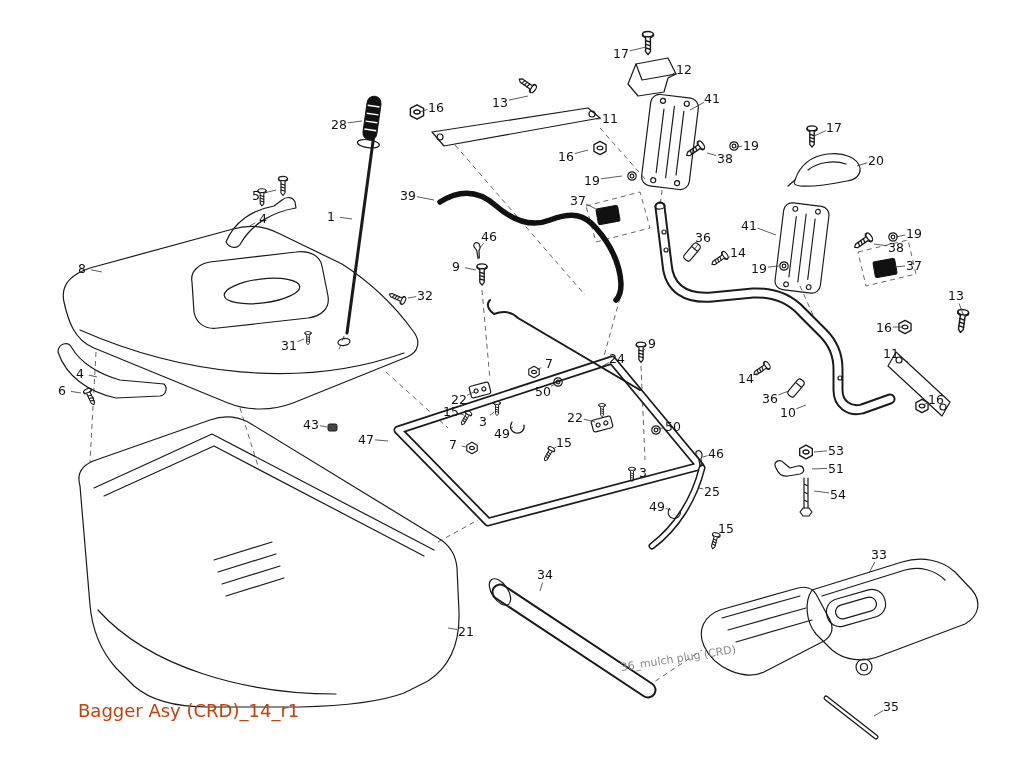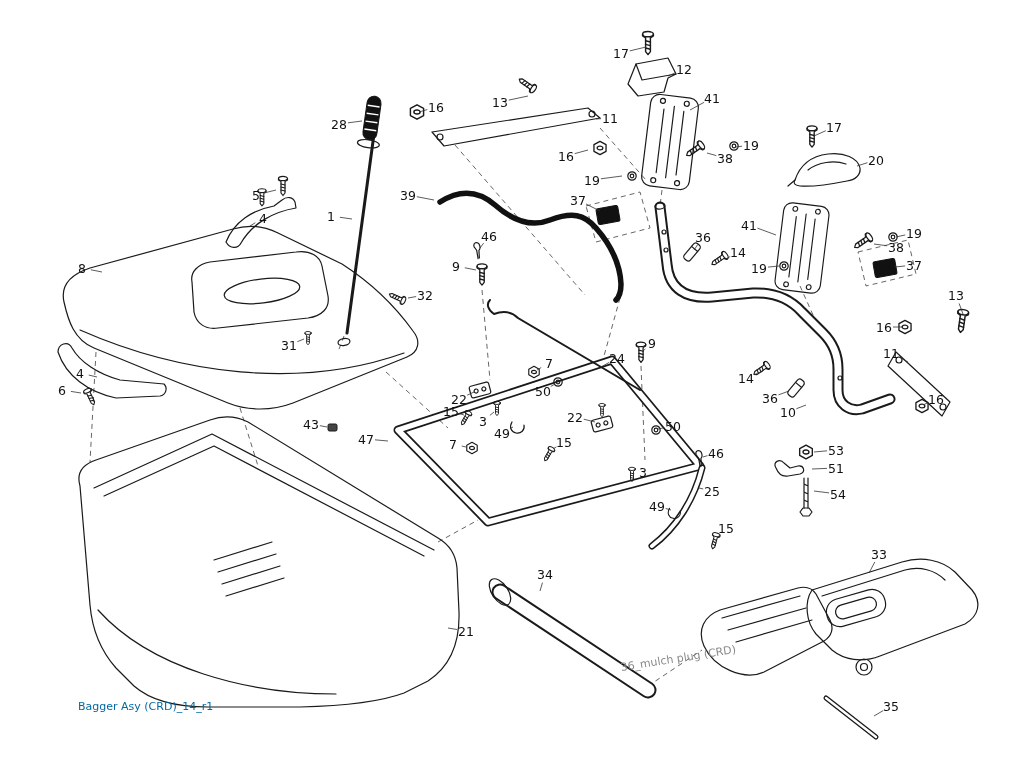--- a/index.html
+++ b/index.html
@@ -16,21 +16,21 @@
   .tube5{stroke:#1a1a1a;stroke-width:7;fill:none;stroke-linecap:round}
   .tube5i{stroke:#fff;stroke-width:4;fill:none;stroke-linecap:round}
   .tube16{stroke:#1a1a1a;stroke-width:17;fill:none;stroke-linecap:round}
   .tube16i{stroke:#fff;stroke-width:13;fill:none;stroke-linecap:round}
   .tube4{stroke:#1a1a1a;stroke-width:5;fill:none;stroke-linecap:round}
   .tube4i{stroke:#fff;stroke-width:2.4;fill:none;stroke-linecap:round}
   .dash{stroke:#555;stroke-width:.9;fill:none;stroke-dasharray:5 4}
   .blackfill{fill:#111;stroke:#111}
   .callout{font-family:"DejaVu Sans",sans-serif;font-size:12.5px;fill:#111}
   .leader{stroke:#333;stroke-width:.8}
-  .title{position:absolute;left:78px;top:700px;font-size:11px;color:#0369a1}
+  .title{position:absolute;left:78px;top:700px;font-size:18px;color:#c2410c}
   .watermark{position:absolute;left:620px;top:652px;font-size:11px;color:#8a8a8a;transform:rotate(-9deg)}
 </style>
 </head>
 <body>
 
 <div class="canvas">
 
 <svg class="art" width="1024" height="780" viewBox="0 0 1024 780">
   <defs>
     <g id="screwv">

